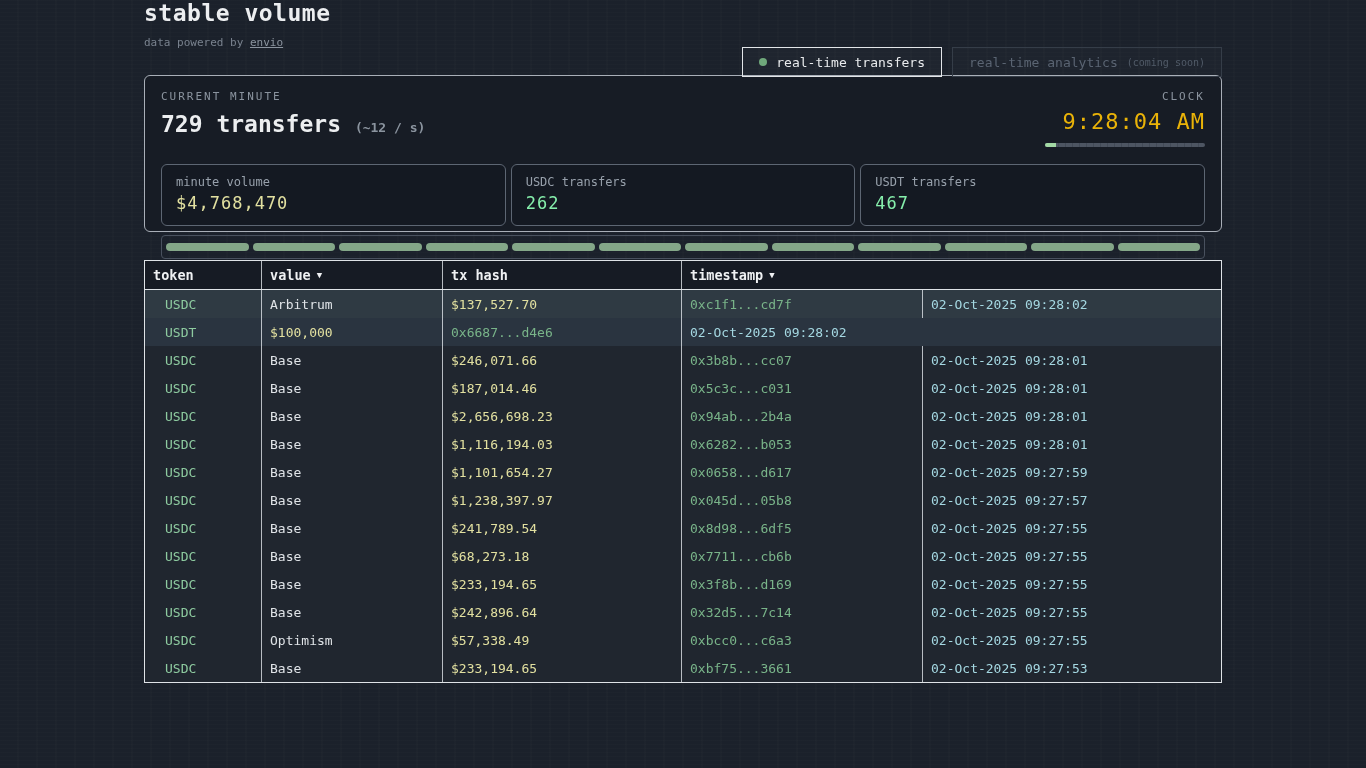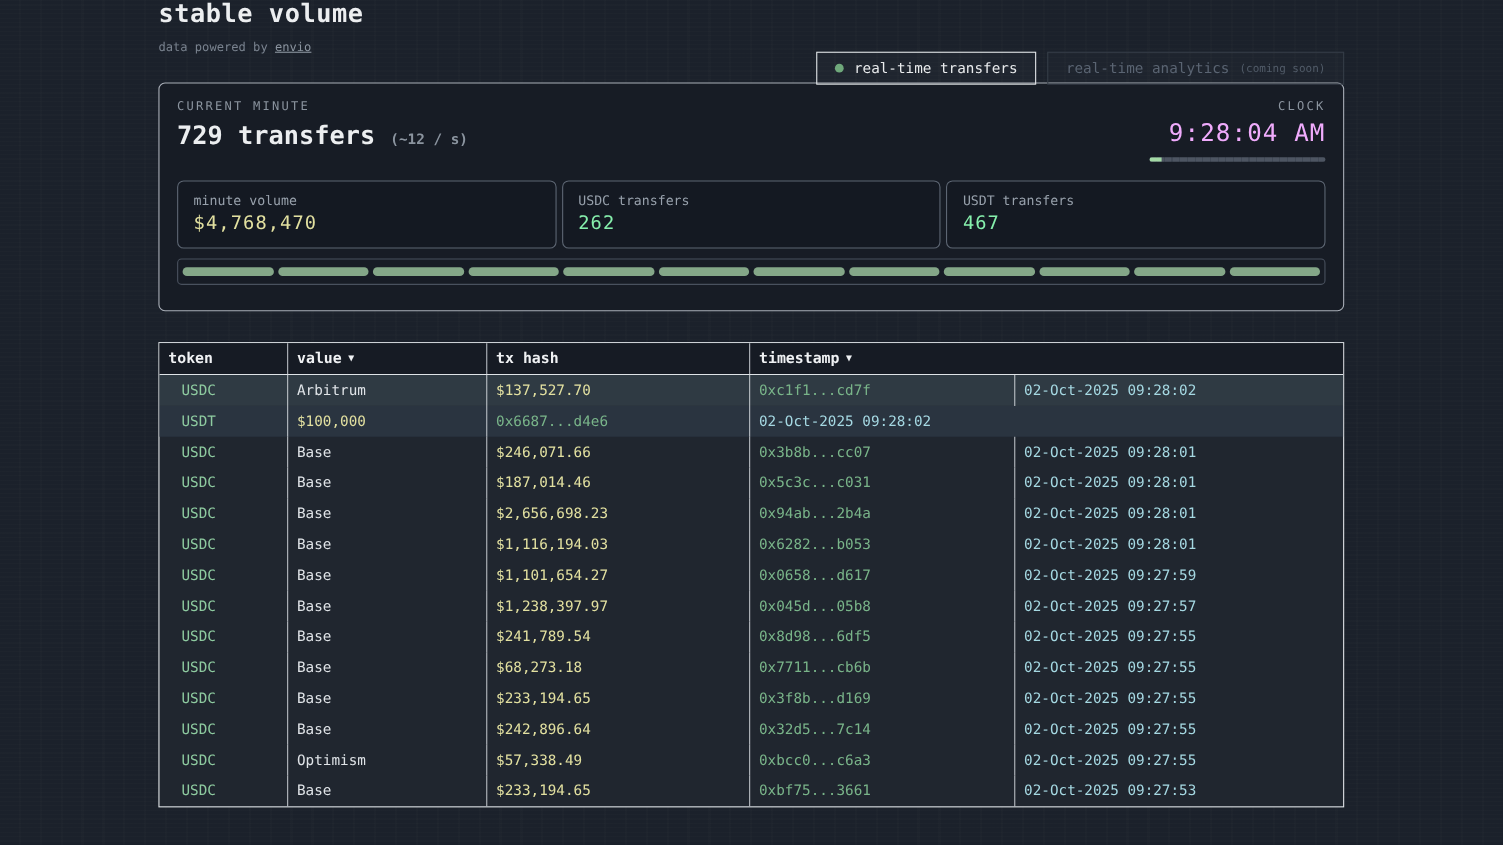--- a/index.html
+++ b/index.html
@@ -24,28 +24,28 @@
   .tabs { position: absolute; top: 47px; right: 0; display: flex; gap: 10px; }
   .tab { font-size: 13px; padding: 0 16px; height: 30px; display: flex; align-items: center; gap: 9px; white-space: nowrap; }
   .tab.active { border: 1px solid #e3e6e9; color: #e9ebed; background: rgba(255,255,255,0.02); cursor: pointer; }
   .tab.disabled { border: 1px solid #353d48; color: #5a6472; background: rgba(255,255,255,0.015); }
   .dot { width: 8px; height: 8px; border-radius: 50%; background: #6fa87b; display: inline-block; }
   .tab .suffix { font-size: 10px; color: #515b68; }
 
   
   .stats-panel {
     margin-top: 26px; border: 1px solid #a9afb8; border-radius: 6px;
-    background: #171c25; padding: 14px 16px 16px 16px; height: 208px;
+    background: #171c25; padding: 14px 16px 16px 16px; height: 157px;
   }
   .stats-top { display: flex; justify-content: space-between; align-items: flex-start; }
   .eyebrow { font-size: 11px; color: #8b949f; letter-spacing: 2px; }
   .big-number { margin-top: 8px; font-size: 23px; font-weight: bold; color: #eceef0; }
   .big-number .rate { font-size: 13px; font-weight: bold; color: #8b949f; }
   .clock-block { text-align: right; }
-  .clock-time { margin-top: 6px; font-size: 22px; color: #f0abfc; letter-spacing: 1px; }
+  .clock-time { margin-top: 6px; font-size: 22px; color: #eab308; letter-spacing: 1px; }
   .clock-progress { margin-top: 9px; width: 160px; height: 4px; border-radius: 2px; overflow: hidden;
     background: repeating-linear-gradient(90deg, #4d5562 0 6px, #424a57 6px 7px); }
   .clock-progress .fill { height: 100%; background: #a3d9a5; }
 
   .stat-cards { display: flex; gap: 5px; margin-top: 17px; }
   .stat-card { flex: 1; border: 1px solid #5d6673; border-radius: 6px; background: #141922; padding: 10px 14px; height: 62px; }
   .stat-card .label { font-size: 12px; color: #97a0ab; }
   .stat-card .value { margin-top: 4px; font-size: 17px; color: #86efac; letter-spacing: 1px; }
   .stat-card .value.money { color: #e2e0a0; }
 

